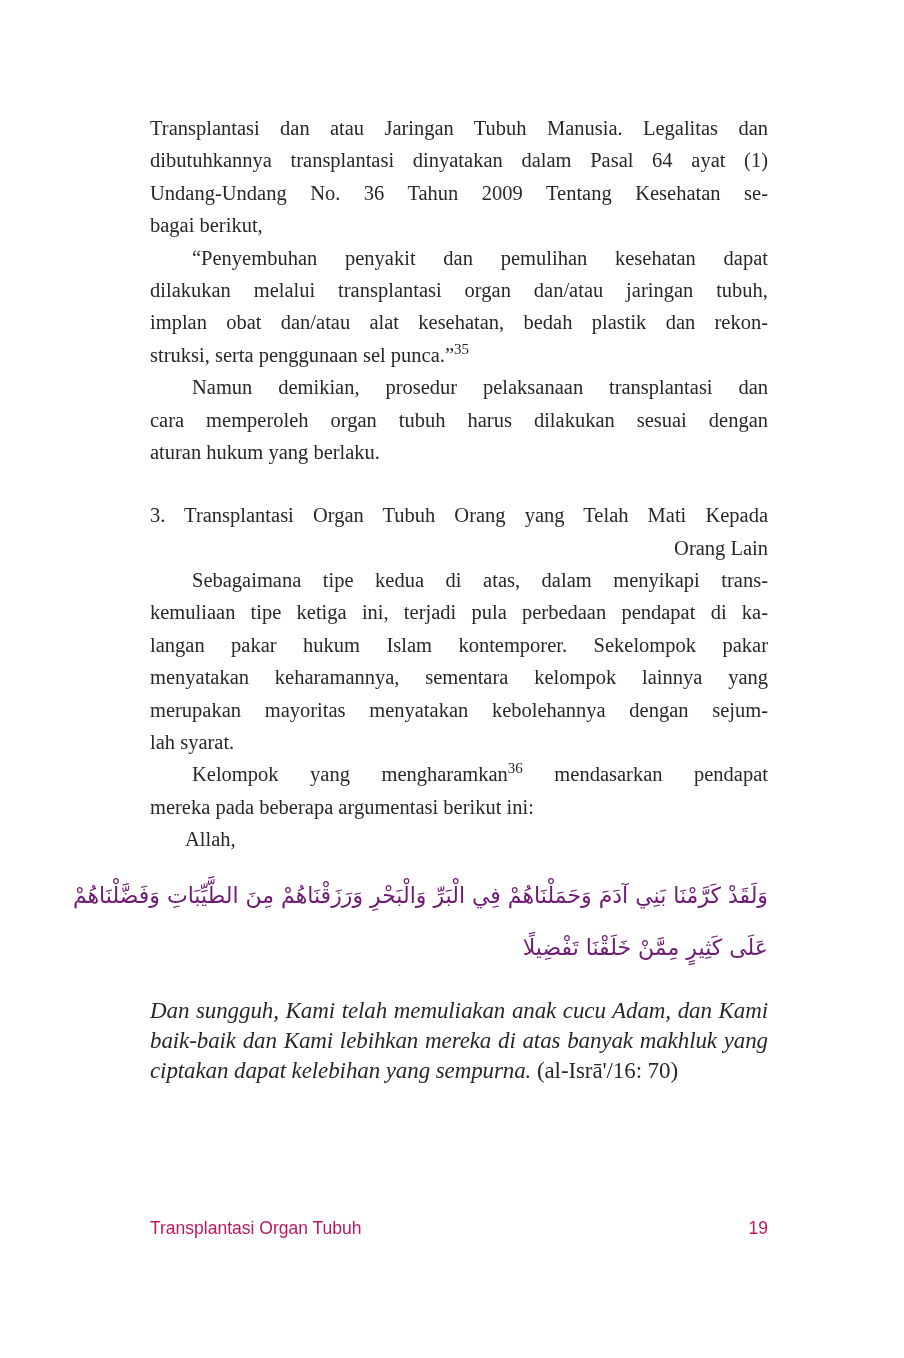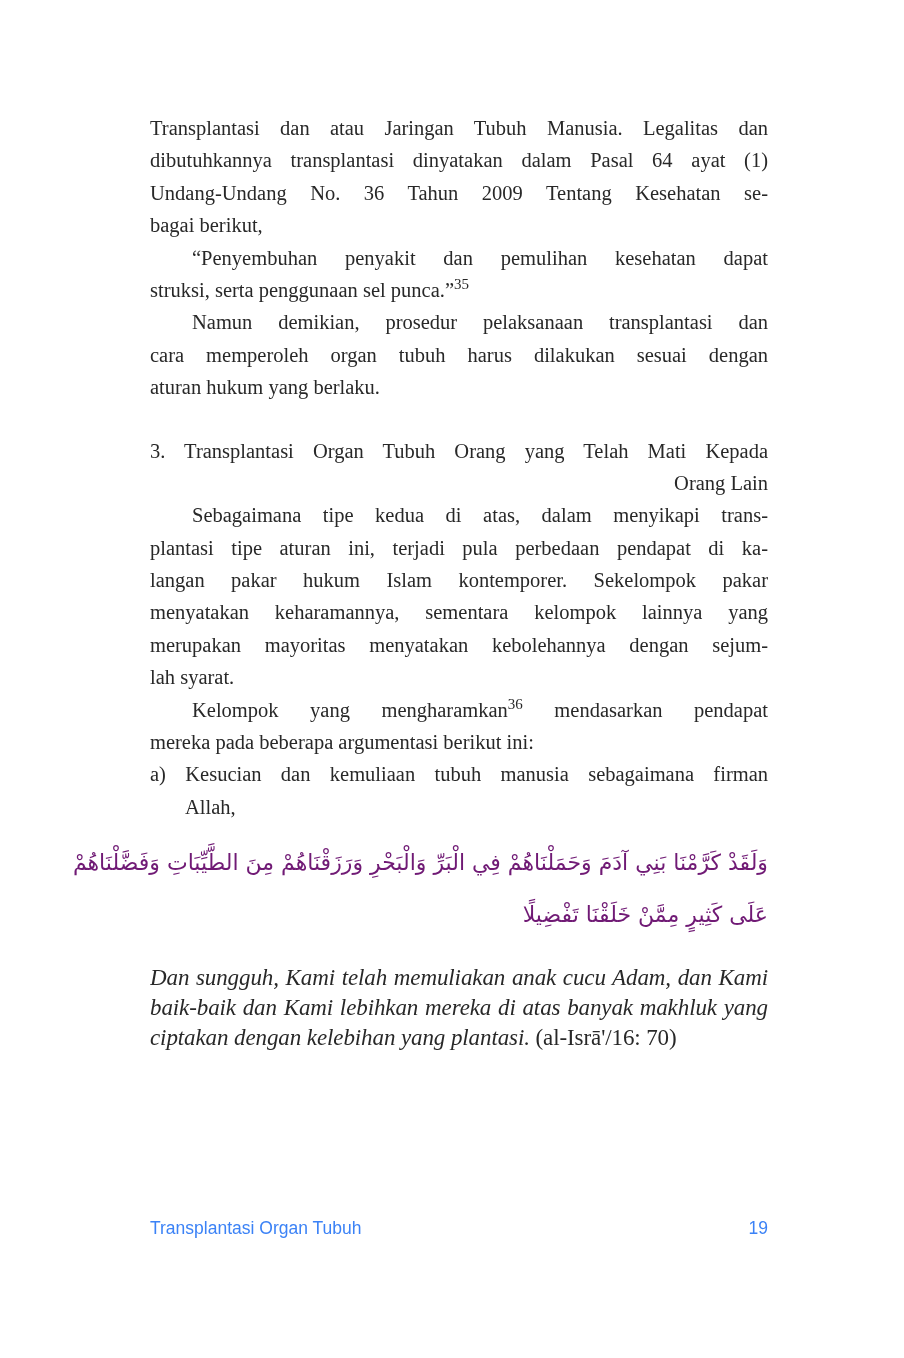--- a/index.html
+++ b/index.html
@@ -68,87 +68,88 @@
   .footer {
     position: absolute;
     left: 150px;
     top: 1218px;
     width: 618px;
     display: flex;
     justify-content: space-between;
     align-items: baseline;
     font-family: "Liberation Sans", sans-serif;
     font-size: 17.5px;
-    color: #3b82f6;
+    color: #be185d;
   }
 </style>
 </head>
 <body>
 
 <div class="page">
   <div class="text-block">
 
     <div>
       <div class="bline j">Transplantasi dan atau Jaringan Tubuh Manusia. Legalitas dan</div>
       <div class="bline j">dibutuhkannya transplantasi dinyatakan dalam Pasal 64 ayat (1)</div>
       <div class="bline j">Undang-Undang No. 36 Tahun 2009 Tentang Kesehatan se-</div>
       <div class="bline">bagai berikut,</div>
     </div>
 
     <div>
       <div class="bline j ind">“Penyembuhan penyakit dan pemulihan kesehatan dapat</div>
+      <div class="bline j">dilakukan melalui transplantasi organ dan/atau jaringan tubuh,</div>
+      <div class="bline j">implan obat dan/atau alat kesehatan, bedah plastik dan rekon-</div>
       <div class="bline">
         <span>struksi, serta penggunaan sel punca.”</span><sup>35</sup>
       </div>
     </div>
 
     <div>
       <div class="bline j ind">Namun demikian, prosedur pelaksanaan transplantasi dan</div>
       <div class="bline j">cara memperoleh organ tubuh harus dilakukan sesuai dengan</div>
       <div class="bline">aturan hukum yang berlaku.</div>
     </div>
 
     <div class="gap"></div>
 
     <div>
       <div class="bline j">3. Transplantasi Organ Tubuh Orang yang Telah Mati Kepada</div>
       <div class="bline cont-head">Orang Lain</div>
     </div>
 
     <div>
       <div class="bline j ind">Sebagaimana tipe kedua di atas, dalam menyikapi trans-</div>
-      <div class="bline j">plantasi tipe aturan ini, terjadi pula perbedaan pendapat di ka-</div>
+      <div class="bline j">kemuliaan tipe ketiga ini, terjadi pula perbedaan pendapat di ka-</div>
       <div class="bline j">langan pakar hukum Islam kontemporer. Sekelompok pakar</div>
       <div class="bline j">menyatakan keharamannya, sementara kelompok lainnya yang</div>
       <div class="bline j">merupakan mayoritas menyatakan kebolehannya dengan sejum-</div>
       <div class="bline">lah syarat.</div>
     </div>
 
     <div>
       <div class="bline j ind">
         <span>Kelompok yang mengharamkan</span><sup>36</sup><span> mendasarkan pendapat</span>
       </div>
       <div class="bline">mereka pada beberapa argumentasi berikut ini:</div>
     </div>
 
     <div>
-      <div class="bline j">a) Kesucian dan kemuliaan tubuh manusia sebagaimana firman</div>
       <div class="bline cont-item">Allah,</div>
     </div>
 
     <div class="arabic">
       <div class="aline">وَلَقَدْ كَرَّمْنَا بَنِي آدَمَ وَحَمَلْنَاهُمْ فِي الْبَرِّ وَالْبَحْرِ وَرَزَقْنَاهُمْ مِنَ الطَّيِّبَاتِ وَفَضَّلْنَاهُمْ</div>
       <div class="aline">عَلَى كَثِيرٍ مِمَّنْ خَلَقْنَا تَفْضِيلًا</div>
     </div>
 
     <div class="translation">
       <div class="tline j">Dan sungguh, Kami telah memuliakan anak cucu Adam, dan Kami ang-</div>
       <div class="tline j">baik-baik dan Kami lebihkan mereka di atas banyak makhluk yang Kami</div>
       <div class="tline">
-        <span>ciptakan dengan kelebihan yang plantasi. </span><span class="citation">(al-Isrā'/16: 70)</span>
+        <span>ciptakan dapat kelebihan yang sempurna. </span><span class="citation">(al-Isrā'/16: 70)</span>
       </div>
     </div>
 
   </div>
 
   <div class="footer">
     <span>Transplantasi Organ Tubuh</span>
     <span>19</span>
   </div>
 </div>

